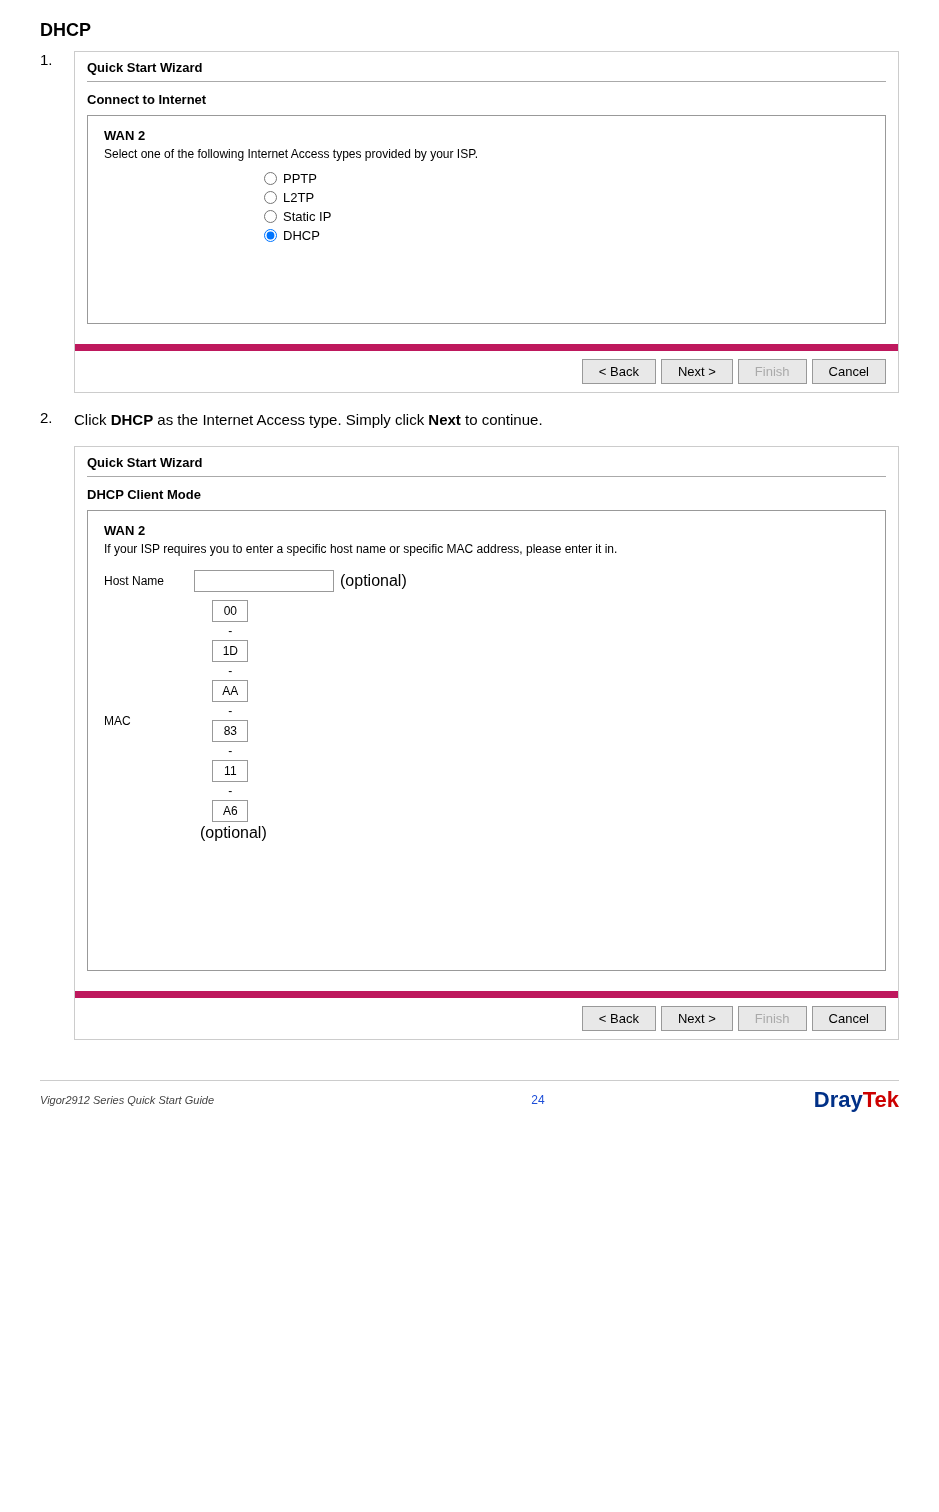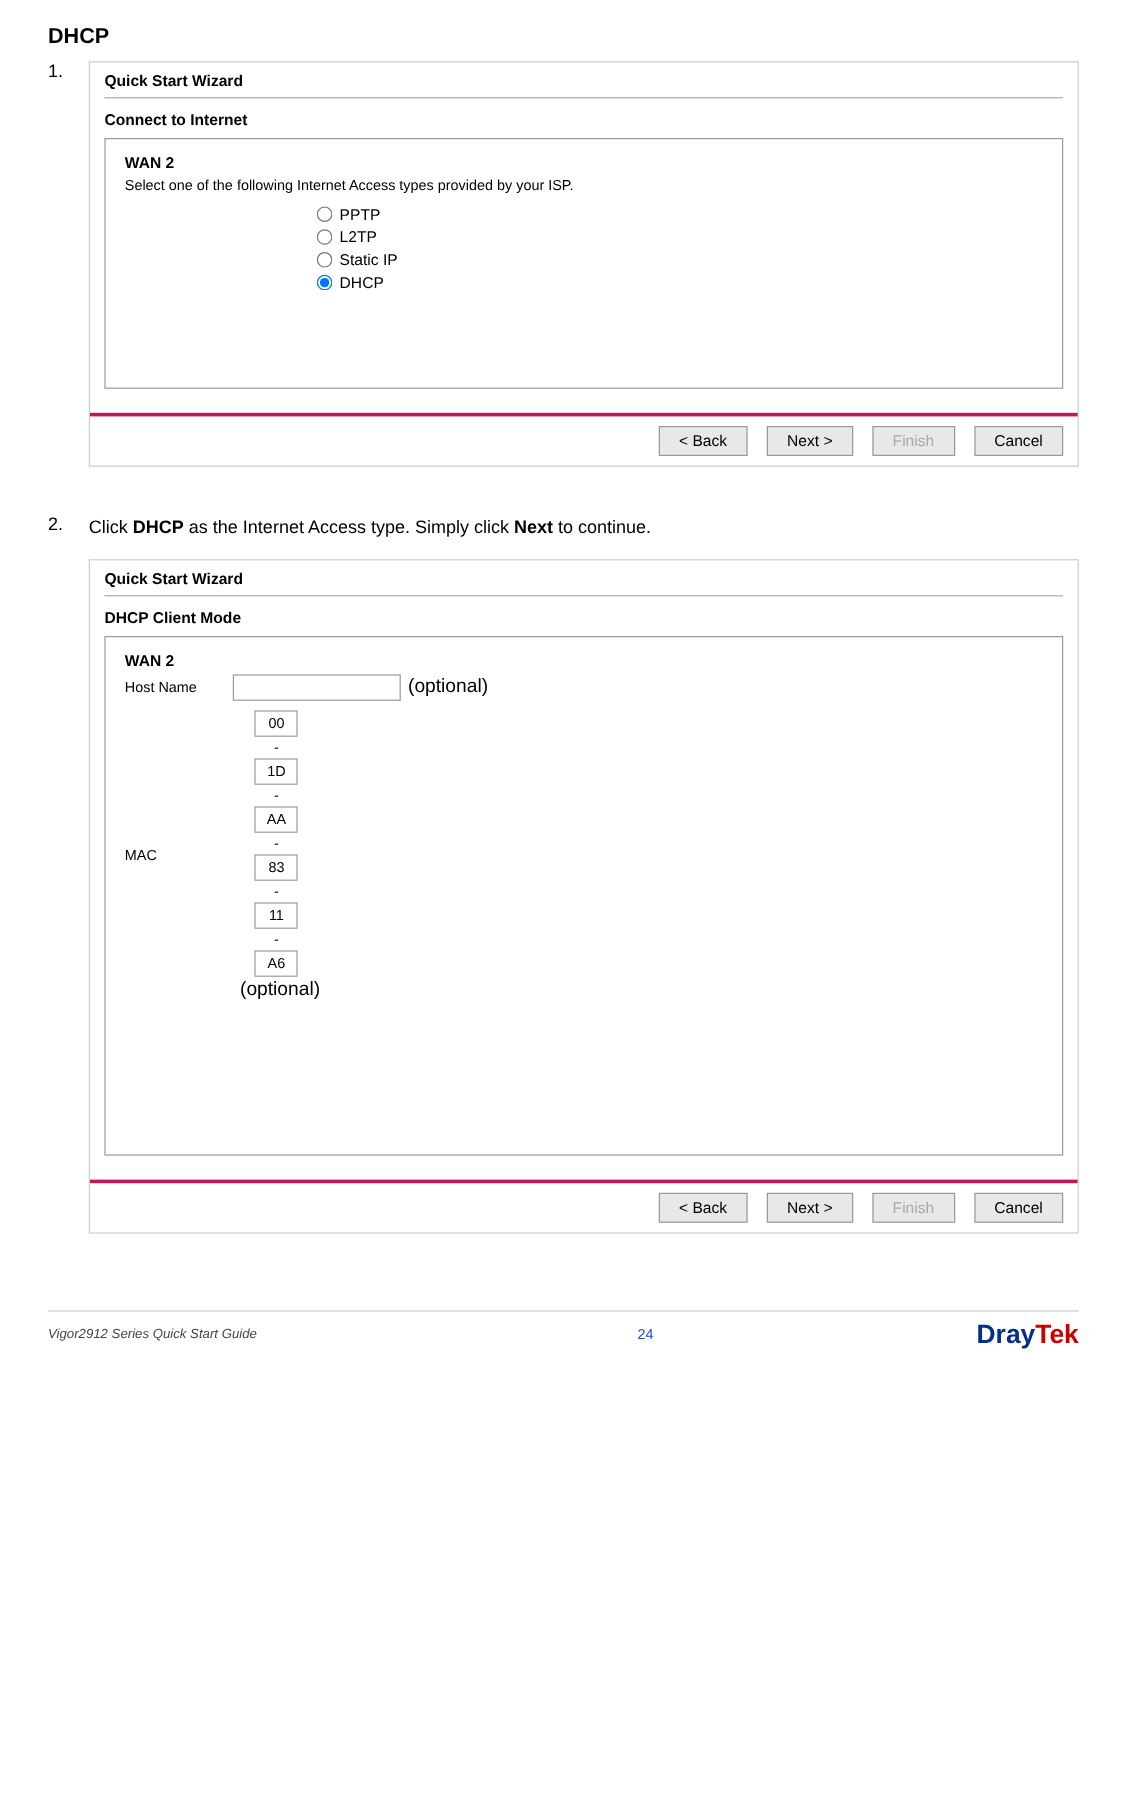--- a/index.html
+++ b/index.html
@@ -18,21 +18,20 @@
       margin-bottom: 10px;
     }
     .step-text {
       font-size: 15px;
       margin-bottom: 14px;
       line-height: 1.5;
     }
     .step-text b { font-weight: bold; }
     .wizard-box {
       border: 1px solid #ccc;
-      margin-bottom: 24px;
       background: #fff;
     }
     .wizard-header {
       font-size: 13px;
       font-weight: bold;
       padding: 8px 12px 6px 12px;
       color: #000;
     }
     .wizard-divider {
       border: none;
@@ -73,23 +72,23 @@
       align-items: center;
       gap: 6px;
       font-size: 13px;
     }
     .radio-item input[type="radio"] {
       margin: 0;
     }
     .wizard-footer {
       display: flex;
       justify-content: flex-end;
-      gap: 16px;
+      gap: 5px;
       padding: 8px 12px;
-      border-top: 3px solid #be185d;
+      border-top: 7px solid #be185d;
     }
     .btn {
       font-size: 13px;
       padding: 4px 16px;
       border: 1px solid #999;
       background: #e8e8e8;
       cursor: pointer;
       color: #000;
     }
     .btn:disabled {
@@ -235,20 +234,21 @@
       Click <b>DHCP</b><span> as the Internet Access type. Simply click </span><b>Next</b><span> to continue.</span>
     </p>
 
     <div class="wizard-box">
       <div class="wizard-header">Quick Start Wizard</div>
       <hr class="wizard-divider">
       <div class="wizard-body">
         <div class="section-label">DHCP Client Mode</div>
         <div class="dhcp-inner-box">
           <div class="wan-title">WAN 2</div>
+          <div class="wan-subtitle" style="font-size:12px; margin-bottom:14px;">If your ISP requires you to enter a specific host name or specific MAC address, please enter it in.</div>
 
           <div class="form-row">
             <span class="form-label">Host Name</span>
             <input class="form-input" type="text" style="width: 140px;" value="">
             <span class="optional-text">(optional)</span>
           </div>
 
           <div class="form-row">
             <span class="form-label">MAC</span>
             <div class="mac-group">

